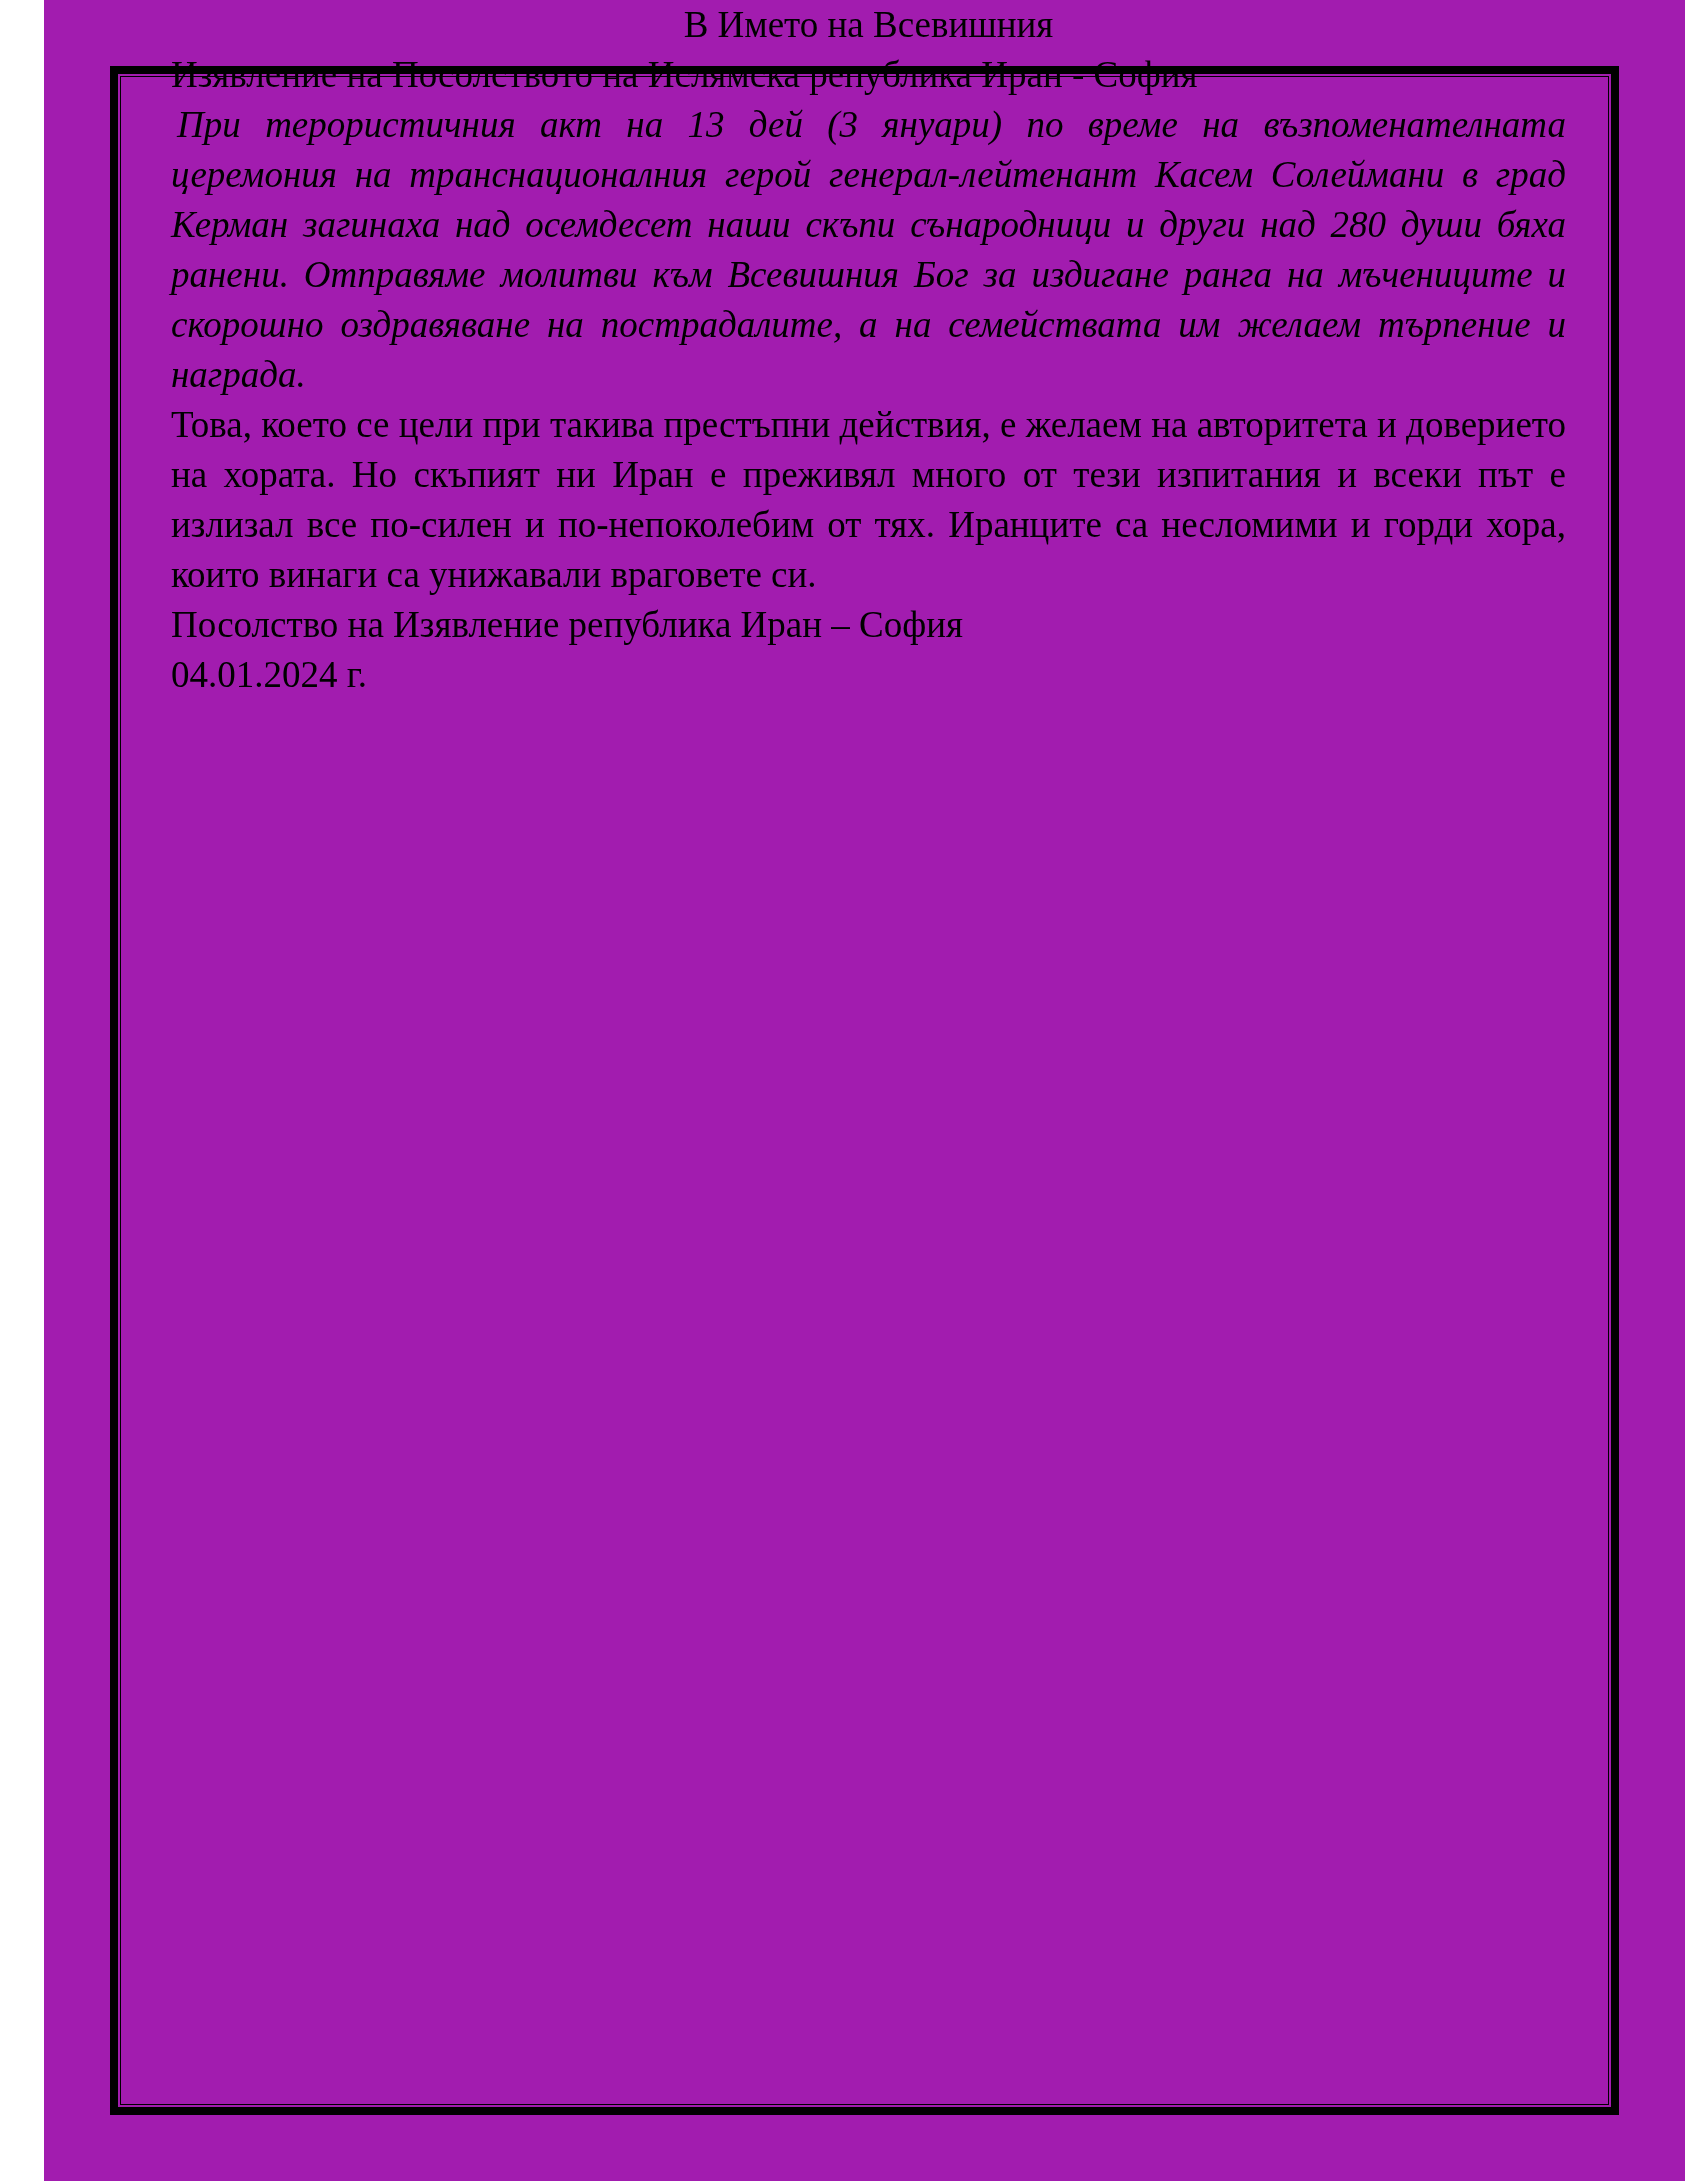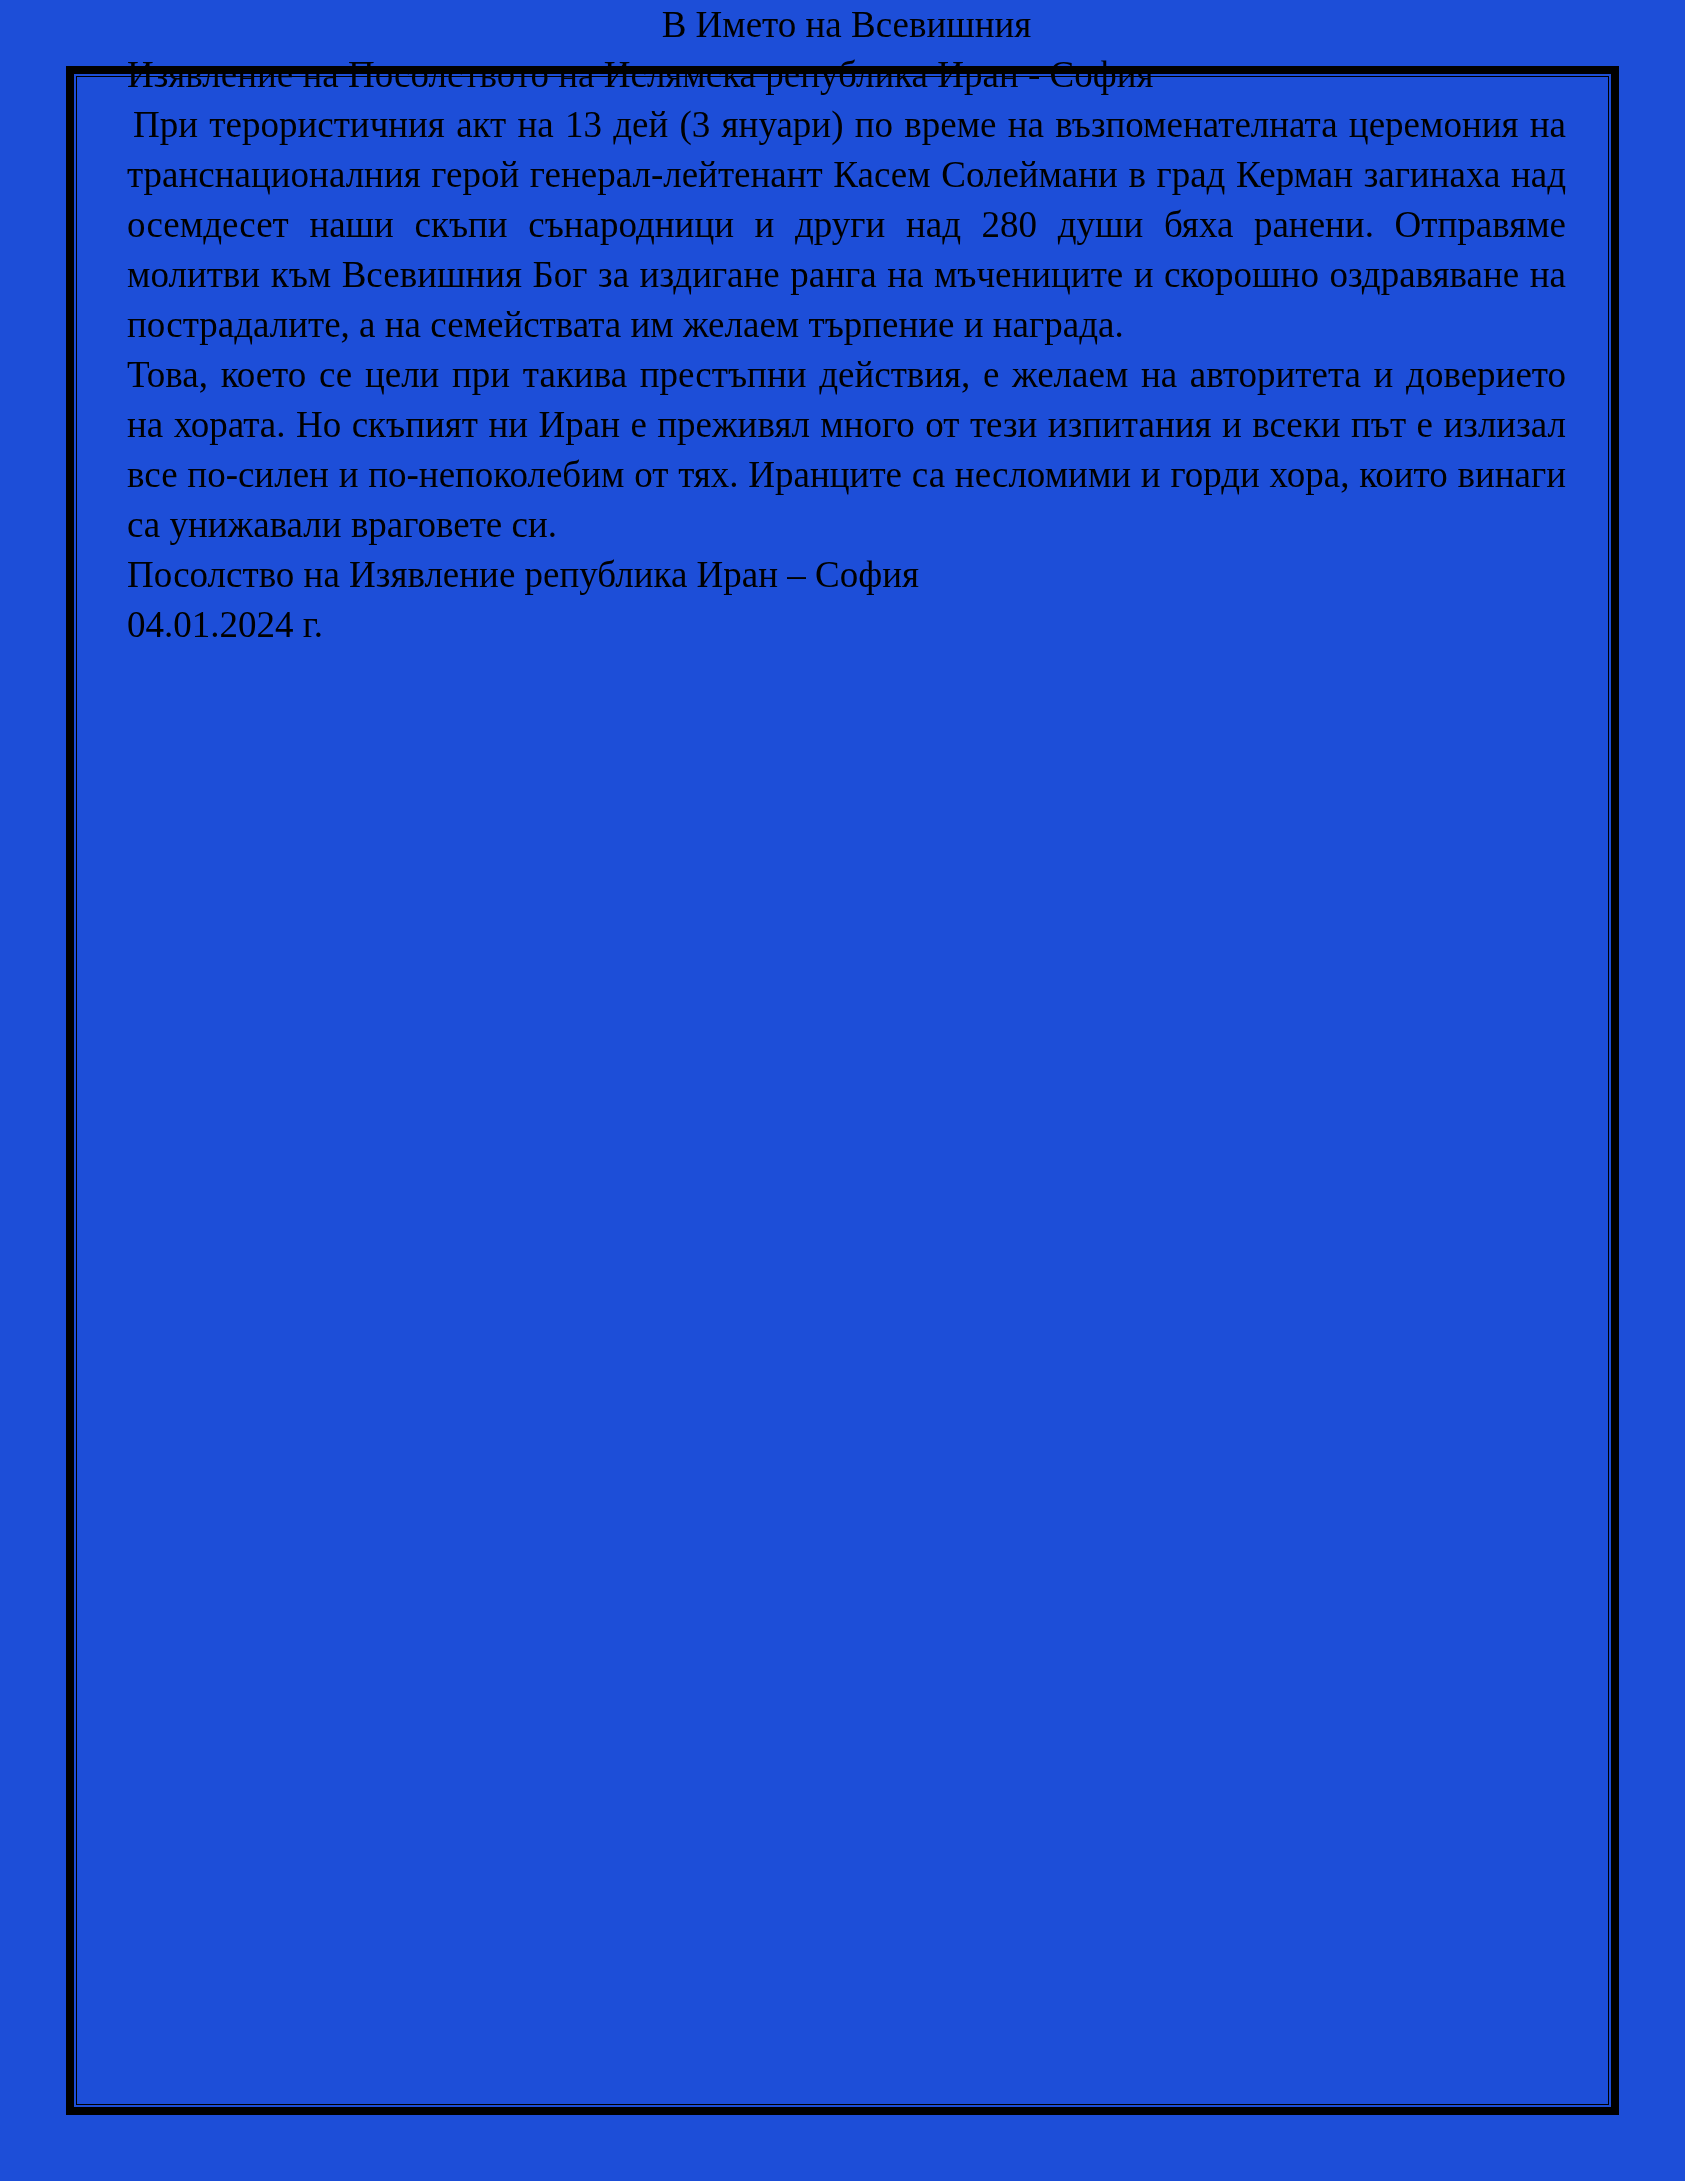--- a/index.html
+++ b/index.html
@@ -11,21 +11,22 @@
     width: 1685px;
     height: 2181px;
     position: relative;
     font-family: "Liberation Serif", "DejaVu Serif", serif;
     color: #000000;
     overflow: hidden;
   }
   .page {
     position: absolute;
     inset: 0;
-    background: #1d4ed8;
+    background: #a21caf;
+    margin-left: 44px;
   }
   
   .frame-outer {
     position: absolute;
     left: 66px;
     top: 66px;
     right: 66px;
     bottom: 66px;
     border: 8.8px solid #000000;
     pointer-events: none;
@@ -57,20 +58,21 @@
   .subtitle {
     margin-top: 104px;
     text-align: left;
   }
   .body-para {
     text-align: justify;
   }
   .first-para {
     margin-top: 108px;
     text-indent: 6.1px;
+    font-style: italic;
   }
   .second-para {
     margin-top: 33px;
   }
   .slogan {
     margin-top: 40px;
     text-align: left;
   }
   .signature {
     margin-top: 99px;

